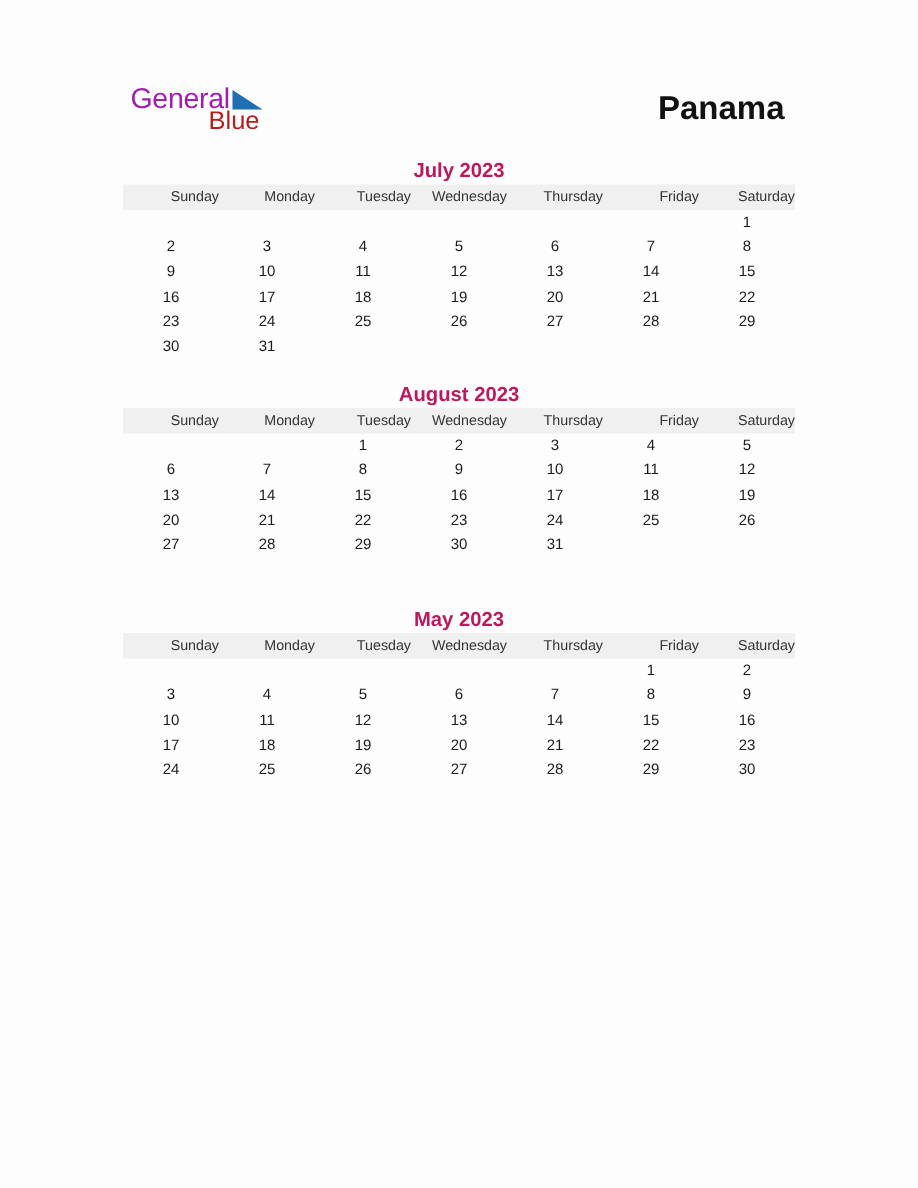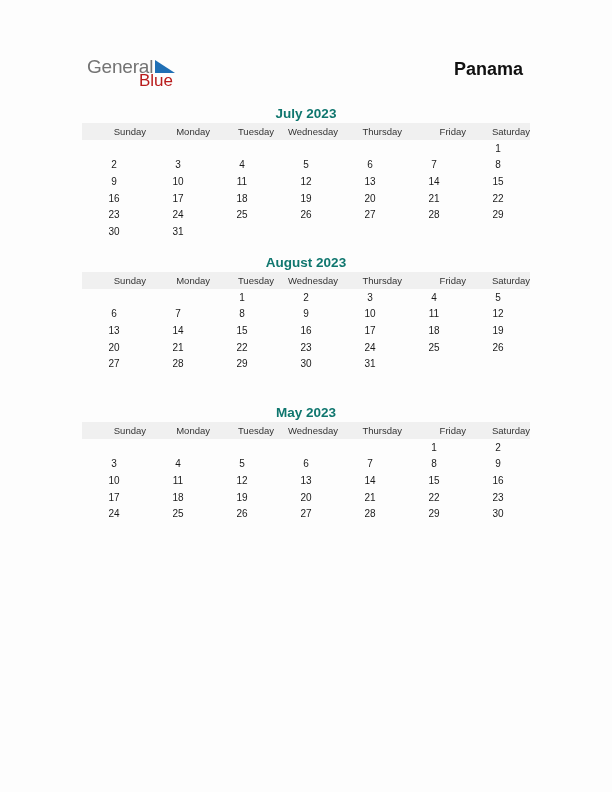--- a/index.html
+++ b/index.html
@@ -1,27 +1,27 @@
 <!DOCTYPE html>
 <html><head>
   <meta charset="utf-8">
   <style>
     html, body { margin: 0; padding: 0; }
     body {
       width: 612px; height: 792px; background: #fdfdfd; position: relative;
       font-family: "Liberation Sans", sans-serif; color: #1a1a1a; overflow: hidden;
     }
     .logo { position: absolute; left: 87px; top: 56px; width: 100px; height: 36px; }
-    .logo-general { position: absolute; left: 0; top: 0; font-size: 19px; color: #737373; letter-spacing: -0.2px; }
+    .logo-general { position: absolute; left: 0; top: 0; font-size: 19px; color: #a21caf; letter-spacing: -0.2px; }
     .logo-blue { position: absolute; left: 52px; top: 15px; font-size: 17px; color: #b91c1c; }
     .logo-tri { position: absolute; left: 68px; top: 4px; width: 0; height: 0;
       border-top: 13px solid transparent; border-left: 20px solid #1f6fb5; }
-    .country { position: absolute; right: 89px; top: 59px; font-size: 18px; font-weight: bold; color: #111; }
+    .country { position: absolute; right: 89px; top: 59px; font-size: 22px; font-weight: bold; color: #111; }
     .month { position: absolute; left: 82px; width: 448px; }
-    .month-title { text-align: center; font-weight: bold; font-size: 13.5px; height: 19px; line-height: 19px; color: #0f766e; }
+    .month-title { text-align: center; font-weight: bold; font-size: 13.5px; height: 19px; line-height: 19px; color: #be185d; }
     .header-row { display: flex; background: #f0f0f0; height: 17px; align-items: center; }
     .header-row div { flex: 1; text-align: right; font-size: 9.5px; color: #333; }
     .week { display: flex; height: 16.6px; align-items: center; }
     .week div { flex: 1; text-align: center; font-size: 10px; color: #1a1a1a; }
   </style>
 </head>
 <body>
 
 <div class="logo">
   <span class="logo-general">General</span>

